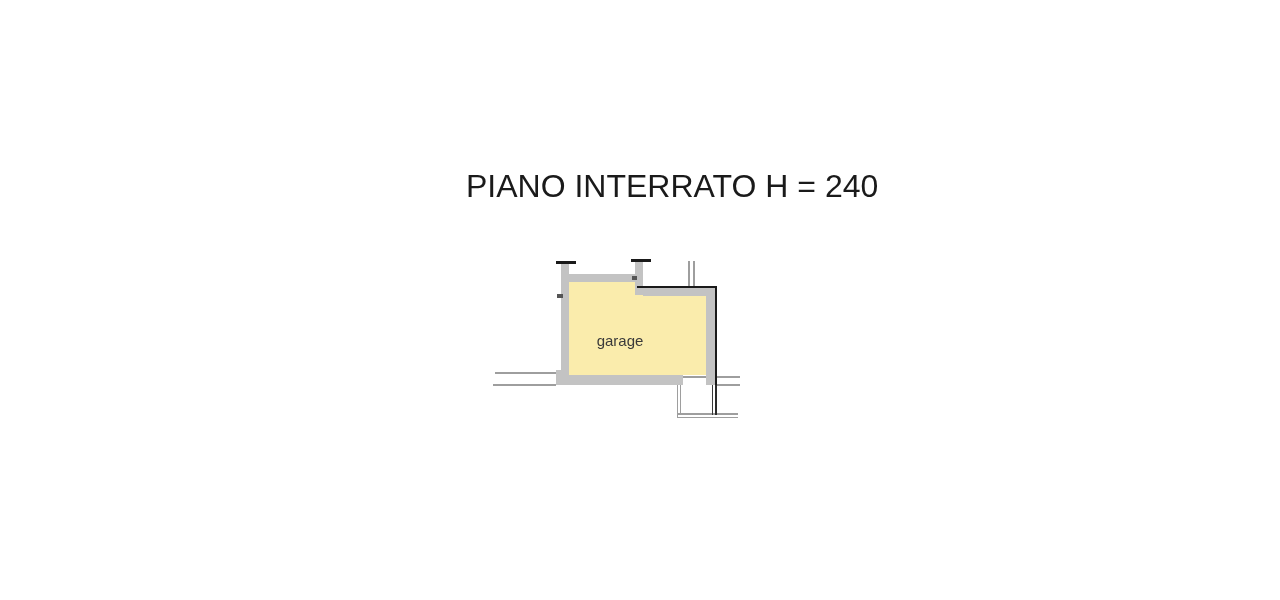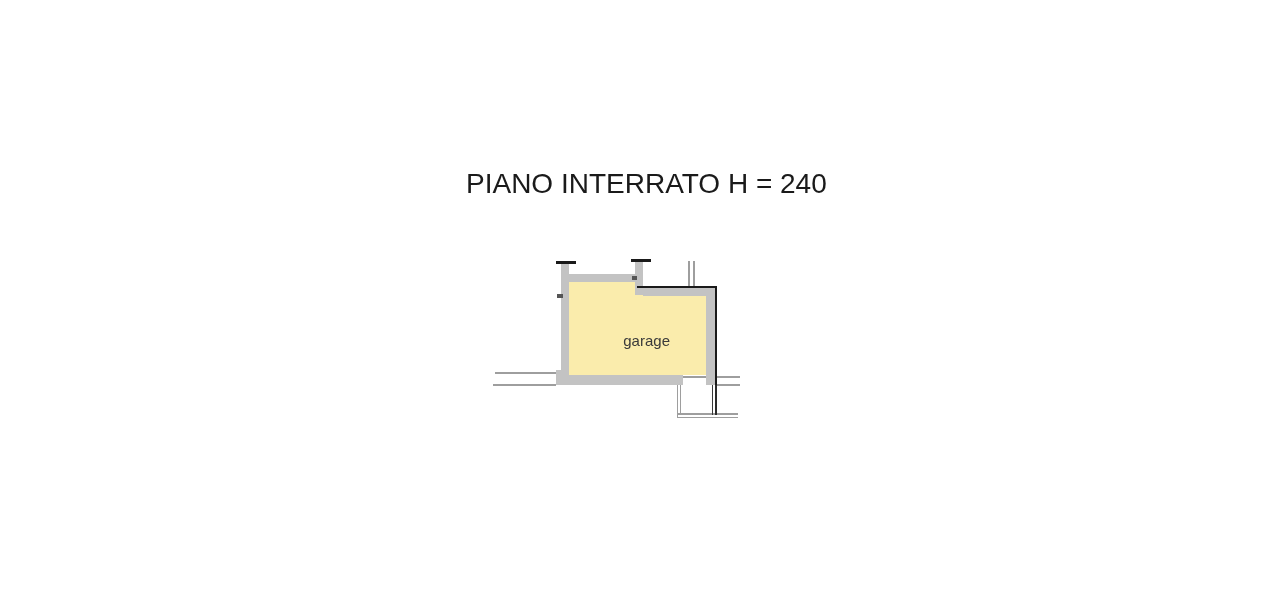--- a/index.html
+++ b/index.html
@@ -4,21 +4,21 @@
 <style>
   * { margin: 0; padding: 0; box-sizing: border-box; }
   html, body { width: 1280px; height: 600px; background: #ffffff; overflow: hidden; }
   body { font-family: "Liberation Sans", sans-serif; position: relative; }
 
   .canvas { position: absolute; left: 0; top: 0; width: 1280px; height: 600px; background: #ffffff; }
 
   .plan-title {
     position: absolute;
     left: 466px; top: 168px;
-    font-size: 28px;
+    font-size: 32px;
     font-weight: 400;
     color: #1a1a1a;
     letter-spacing: 0px;
     white-space: nowrap;
   }
 
   .abs { position: absolute; }
 
   
   .room-fill {
@@ -58,21 +58,21 @@
   .ramp-left-1   { left: 676.5px; top: 385px;   width: 1.5px; height: 33px; }
   .ramp-left-2   { left: 679.5px; top: 385px;   width: 1px;   height: 30px; }
   .ramp-bottom-1 { left: 676.5px; top: 412.5px; width: 61.5px; height: 2px; }
   .ramp-bottom-2 { left: 676.5px; top: 416.5px; width: 61.5px; height: 1.5px; }
   .ramp-right-1  { left: 711.5px; top: 385px; width: 1.5px; height: 30px; background: #3a3a3a; }
   .ramp-right-2  { left: 714.5px; top: 385px; width: 2px;   height: 30px; background: #2a2a2a; }
 
   .room-label {
     position: absolute;
     left: 570px; top: 332px; width: 100px;
-    text-align: right;
+    text-align: center;
     font-size: 15px;
     color: #3a3a3a;
   }
 </style>
 </head>
 <body>
 
 <div class="canvas">
 
   <div class="plan-title">PIANO INTERRATO H = 240</div>

